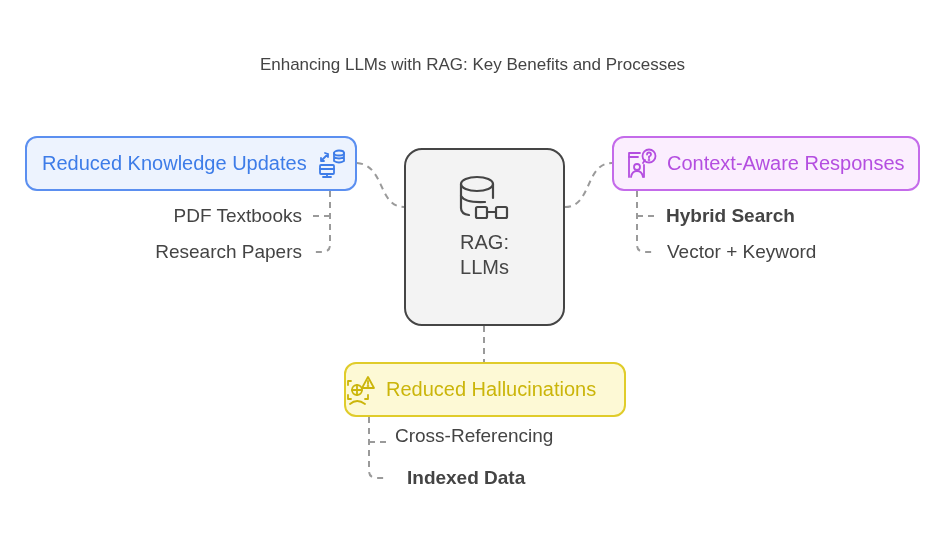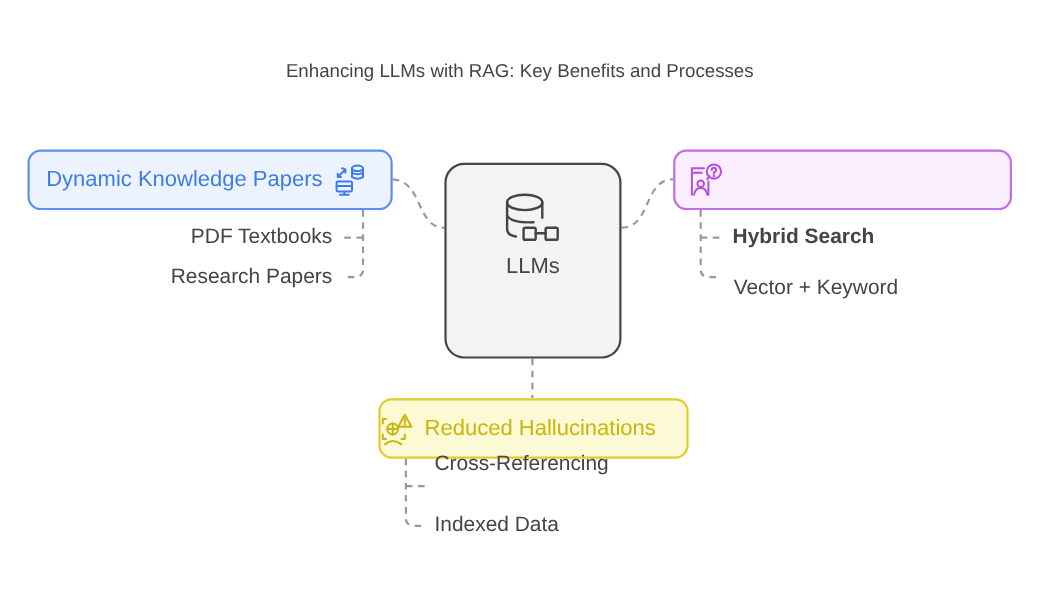--- a/index.html
+++ b/index.html
@@ -33,21 +33,21 @@
     <path d="M484 326 L484 362"></path>
     <path d="M330 191 L330 245 Q330 252 322 252 L313 252 M330 216 L313 216"></path>
     <path d="M637 191 L637 245 Q637 252 645 252 L655 252 M637 216 L655 216"></path>
     <path d="M369 417 L369 471 Q369 478 377 478 L386 478 M369 442 L386 442"></path>
   </g>
 </svg>
 
 <div class="title">Enhancing LLMs with RAG: Key Benefits and Processes</div>
 
 <div class="box box-blue">
-  <span>Dynamic Knowledge Papers</span>
+  <span>Reduced Knowledge Updates</span>
   <span class="icon" style="margin-left:10px;">
     <svg width="30" height="32" viewBox="0 0 30 32" fill="none" stroke="#3d7ce8" stroke-width="1.8" stroke-linecap="round" stroke-linejoin="round">
       <ellipse cx="22" cy="5" rx="5" ry="2.5"></ellipse>
       <path d="M17 5 V13 Q22 16 27 13 V5 M17 9 Q22 12 27 9"></path>
       <path d="M5 12 L11 6 M8 5 L11 6 L11 9"></path>
       <path d="M4 10 L4 13 L7 13"></path>
       <rect x="3" y="17" width="14" height="9" rx="1"></rect>
       <path d="M3 21 H17 M10 26 V29 M6 29 H14"></path>
     </svg>
   </span>
@@ -61,50 +61,52 @@
       <ellipse cx="18" cy="10" rx="16" ry="7"></ellipse>
       <path d="M2 10 V34 Q2 40 10 41"></path>
       <path d="M34 10 V24"></path>
       <path d="M2 22 Q6 29 26 28"></path>
       <rect x="17" y="33" width="11" height="11" rx="1.5"></rect>
       <rect x="37" y="33" width="11" height="11" rx="1.5"></rect>
       <path d="M28 38 H37"></path>
     </svg>
   </span>
   <div class="center-label">
+    <div>RAG:</div>
     <div>LLMs</div>
   </div>
 </div>
 
 <div class="box box-purple">
   <span class="icon" style="margin-right:9px;">
     <svg width="32" height="32" viewBox="0 0 32 32" fill="none" stroke="#b44ee0" stroke-width="1.8" stroke-linecap="round" stroke-linejoin="round">
       <path d="M14 5 H3 V29"></path>
       <path d="M3 9 H12"></path>
       <path d="M18 29 V17"></path>
       <circle cx="11" cy="19" r="3"></circle>
       <path d="M5 29 Q6 23 11 23 Q16 23 17 29"></path>
       <circle cx="23" cy="8" r="6.5"></circle>
       <path d="M17 15 L19 12"></path>
       <path d="M21 6.5 Q21 4.5 23 4.5 Q25 4.5 25 6.5 Q25 8 23 8.5 V10"></path>
       <circle cx="23" cy="12" r="0.4" fill="#b44ee0"></circle>
     </svg>
   </span>
+  <span>Context-Aware Responses</span>
 </div>
 <div class="leaf" style="left:666px; top:205px;font-weight:bold;">Hybrid Search</div>
-<div class="leaf" style="left:667px; top:241px;margin-top:10px;">Vector + Keyword</div>
+<div class="leaf" style="left:667px; top:241px;">Vector + Keyword</div>
 
 <div class="box box-yellow">
   <span class="icon" style="margin-right:10px;">
     <svg width="30" height="30" viewBox="0 0 30 30" fill="none" stroke="#cbb50a" stroke-width="1.8" stroke-linecap="round" stroke-linejoin="round">
       <path d="M2 10 V6 H5 M2 20 V24 H5 M19 24 H22 V20"></path>
       <circle cx="11" cy="15" r="5"></circle>
       <path d="M11 10 V20 M6 15 H16"></path>
       <path d="M4 29 Q11 23 19 29"></path>
       <path d="M22 2 L28 13 H16 Z"></path>
       <path d="M22 6 V9"></path>
       <circle cx="22" cy="11" r="0.4" fill="#cbb50a"></circle>
     </svg>
   </span>
   <span>Reduced Hallucinations</span>
 </div>
-<div class="leaf" style="left:395px; top:411px;">Cross-Referencing</div>
-<div class="leaf" style="left:395px; top:467px;">Indexed Data</div>
+<div class="leaf" style="left:395px; top:425px;">Cross-Referencing</div>
+<div class="leaf" style="left:407px; top:467px;font-weight:bold;">Indexed Data</div>
 
 </body></html>

